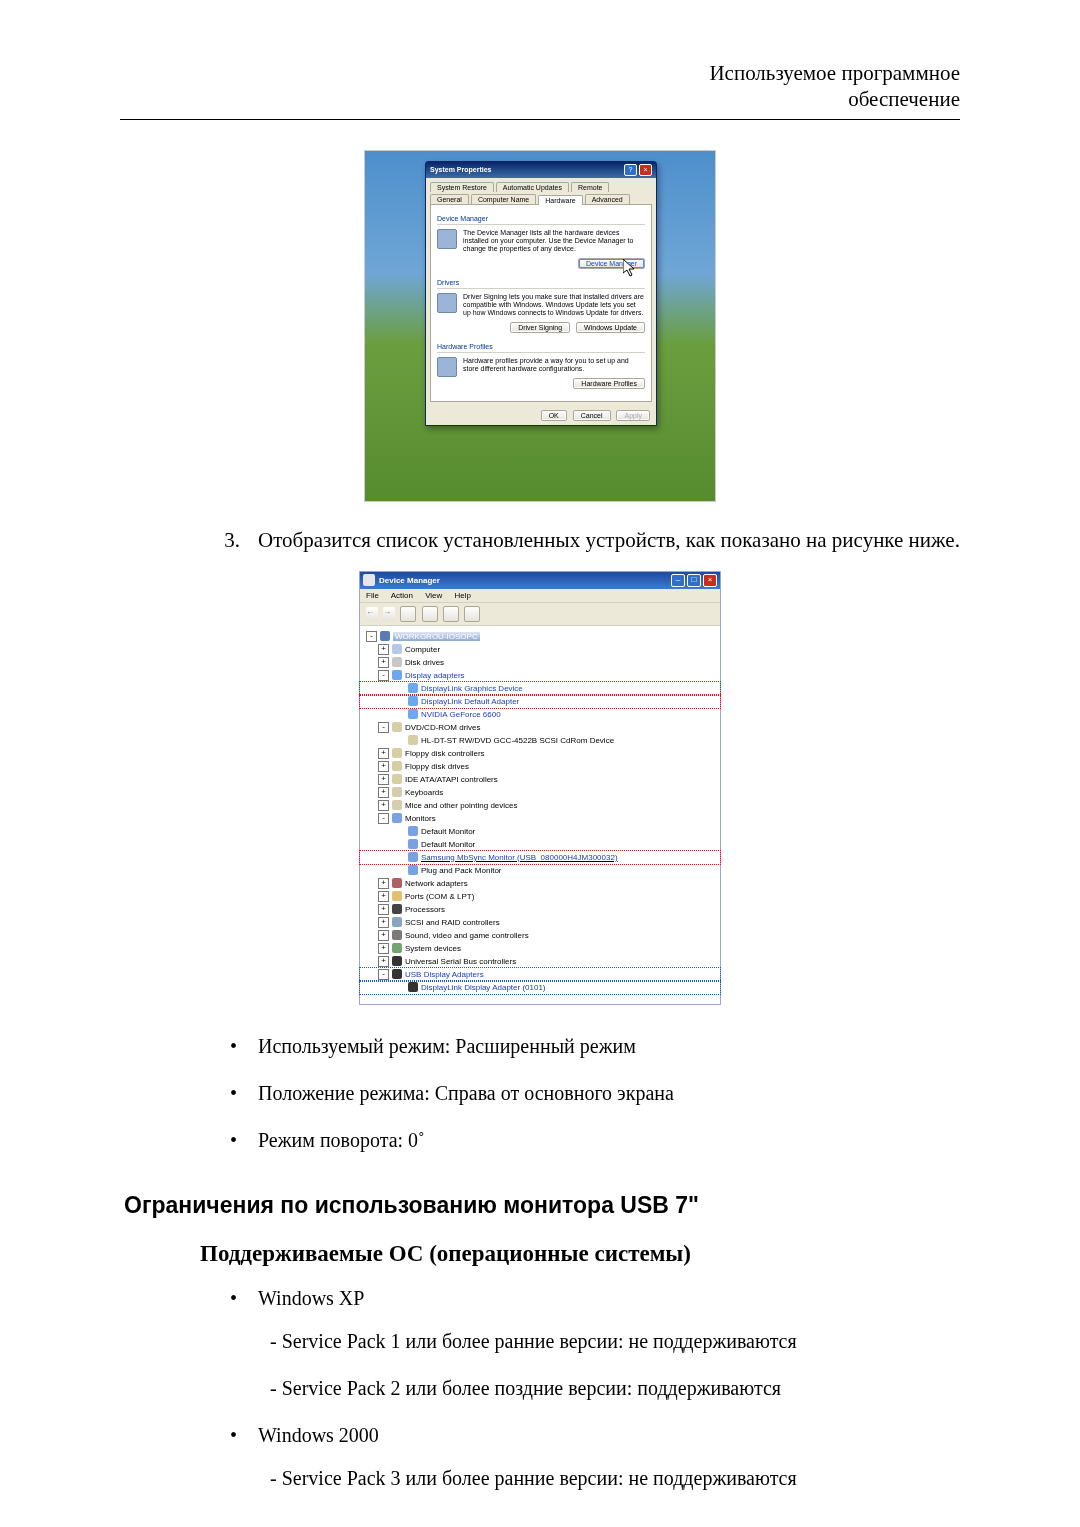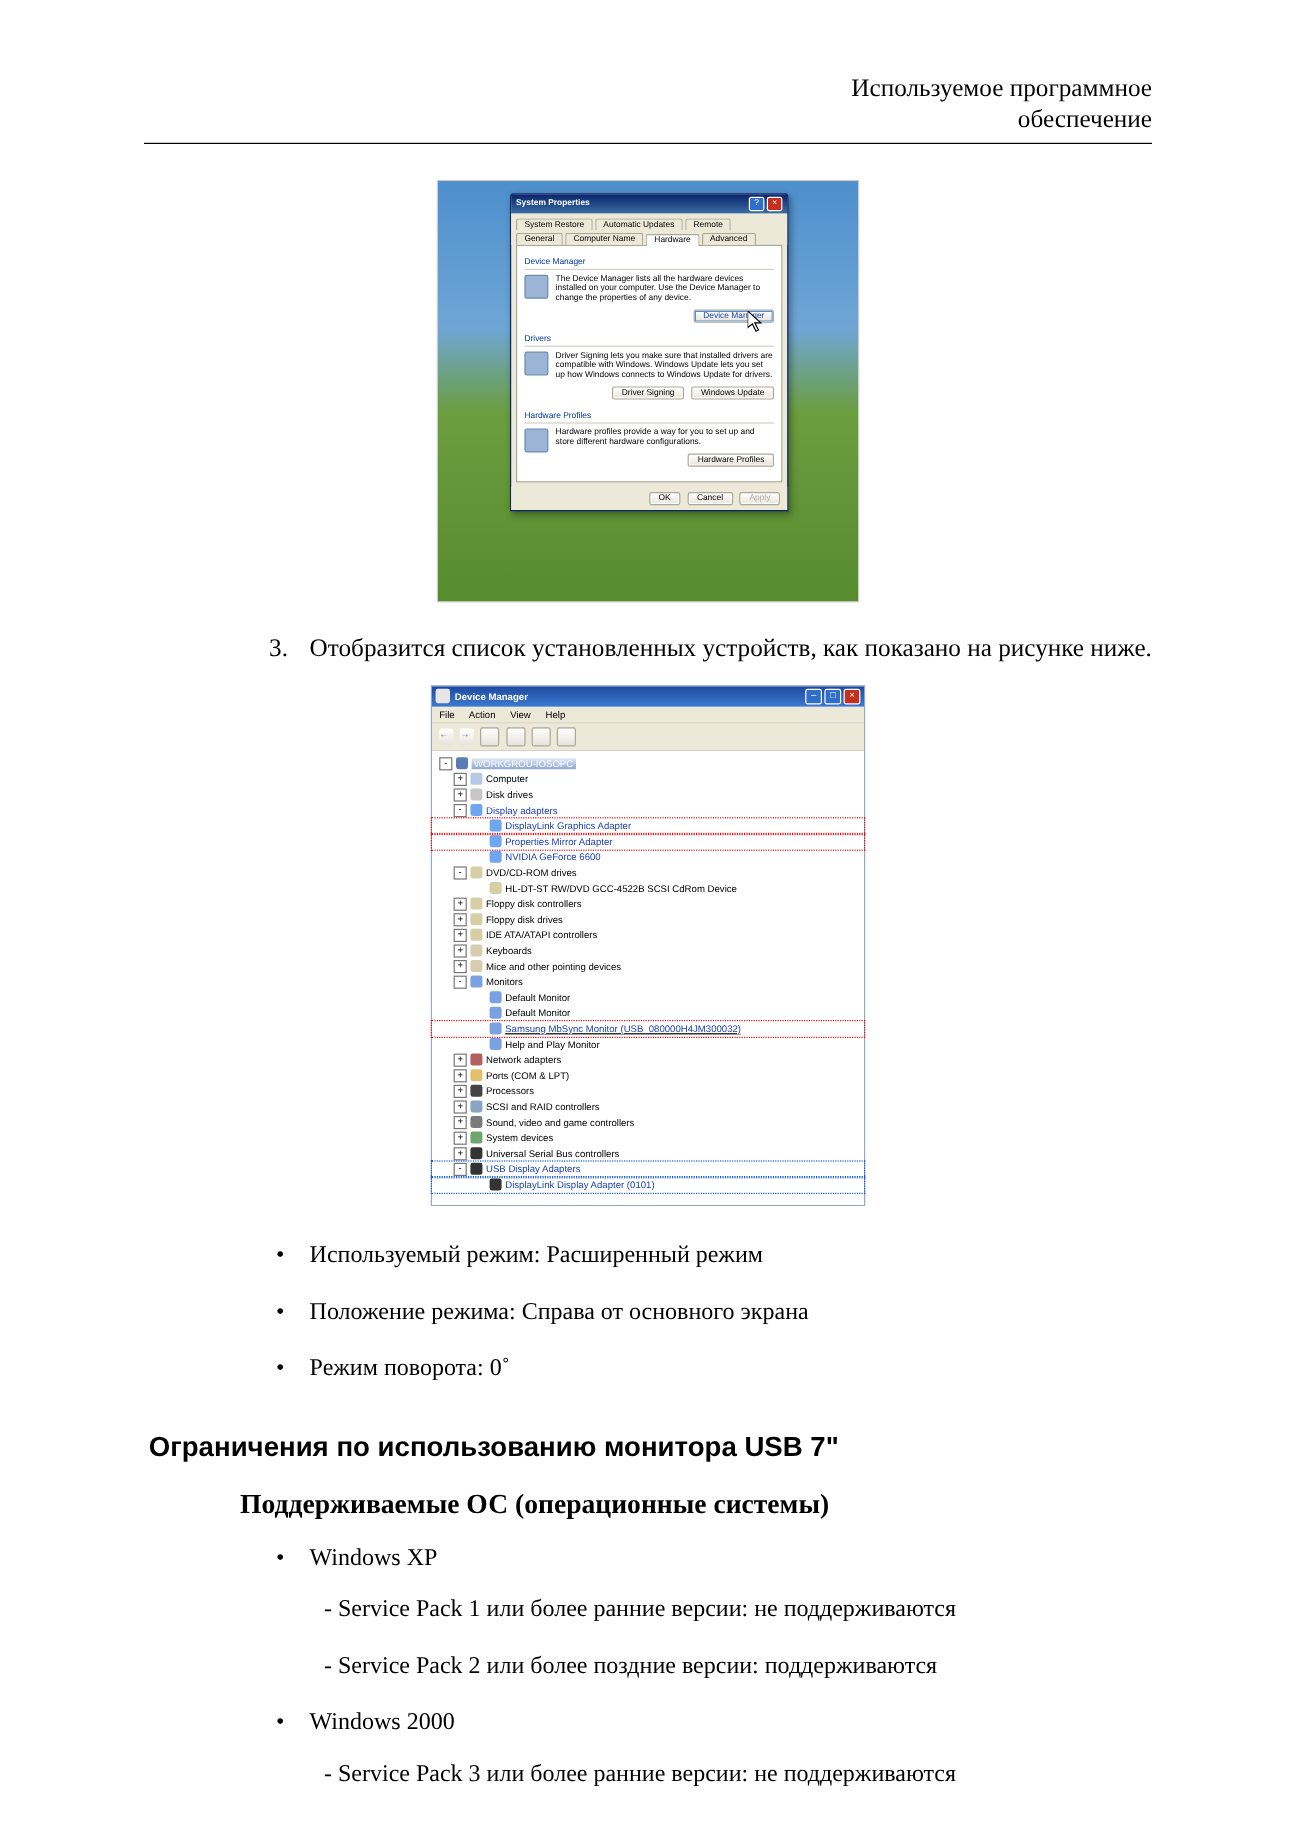--- a/index.html
+++ b/index.html
@@ -166,35 +166,35 @@
       <span class="tb"></span>
       <span class="tb"></span>
       <span class="tb"></span>
       <span class="tb"></span>
     </div>
     <div class="dm-tree" id="dm-tree">
         <div class="node" style="padding-left: 6px;"><span class="pm">-</span><span class="ico" style="background:#5b7bb5"></span><span class="c-root">WORKGROU-IOSOPC</span></div>
         <div class="node " style="padding-left: 18px;"><span class="pm">+</span><span class="ico c-comp"></span><span class="">Computer</span></div>
         <div class="node " style="padding-left: 18px;"><span class="pm">+</span><span class="ico c-disk"></span><span class="">Disk drives</span></div>
         <div class="node " style="padding-left: 18px;"><span class="pm">-</span><span class="ico c-disp"></span><span class="blue">Display adapters</span></div>
-        <div class="node hl-red" style="padding-left: 34px;"><span style="display:inline-block;width:14px"></span><span class="ico c-disp"></span><span class="blue">DisplayLink Graphics Adapter</span></div>
-        <div class="node hl-red" style="padding-left: 34px;"><span style="display:inline-block;width:14px"></span><span class="ico c-disp"></span><span class="blue">Properties Mirror Adapter</span></div>
+        <div class="node hl-red" style="padding-left: 34px;"><span style="display:inline-block;width:14px"></span><span class="ico c-disp"></span><span class="blue">DisplayLink Graphics Device</span></div>
+        <div class="node hl-red" style="padding-left: 34px;"><span style="display:inline-block;width:14px"></span><span class="ico c-disp"></span><span class="blue">DisplayLink Default Adapter</span></div>
         <div class="node " style="padding-left: 34px;"><span style="display:inline-block;width:14px"></span><span class="ico c-disp"></span><span class="blue">NVIDIA GeForce 6600</span></div>
         <div class="node " style="padding-left: 18px;"><span class="pm">-</span><span class="ico c-cd"></span><span class="">DVD/CD-ROM drives</span></div>
         <div class="node " style="padding-left: 34px;"><span style="display:inline-block;width:14px"></span><span class="ico c-cd"></span><span class="">HL-DT-ST RW/DVD GCC-4522B SCSI CdRom Device</span></div>
         <div class="node " style="padding-left: 18px;"><span class="pm">+</span><span class="ico c-cd"></span><span class="">Floppy disk controllers</span></div>
         <div class="node " style="padding-left: 18px;"><span class="pm">+</span><span class="ico c-cd"></span><span class="">Floppy disk drives</span></div>
         <div class="node " style="padding-left: 18px;"><span class="pm">+</span><span class="ico c-cd"></span><span class="">IDE ATA/ATAPI controllers</span></div>
         <div class="node " style="padding-left: 18px;"><span class="pm">+</span><span class="ico c-kb"></span><span class="">Keyboards</span></div>
         <div class="node " style="padding-left: 18px;"><span class="pm">+</span><span class="ico c-kb"></span><span class="">Mice and other pointing devices</span></div>
         <div class="node " style="padding-left: 18px;"><span class="pm">-</span><span class="ico c-mon"></span><span class="">Monitors</span></div>
         <div class="node " style="padding-left: 34px;"><span style="display:inline-block;width:14px"></span><span class="ico c-mon"></span><span class="">Default Monitor</span></div>
         <div class="node " style="padding-left: 34px;"><span style="display:inline-block;width:14px"></span><span class="ico c-mon"></span><span class="">Default Monitor</span></div>
         <div class="node hl-red" style="padding-left: 34px; text-decoration: underline;"><span style="display:inline-block;width:14px"></span><span class="ico c-mon"></span><span class="blue">Samsung MbSync Monitor (USB_080000H4JM300032)</span></div>
-        <div class="node " style="padding-left: 34px;"><span style="display:inline-block;width:14px"></span><span class="ico c-mon"></span><span class="">Help and Play Monitor</span></div>
+        <div class="node " style="padding-left: 34px;"><span style="display:inline-block;width:14px"></span><span class="ico c-mon"></span><span class="">Plug and Pack Monitor</span></div>
         <div class="node " style="padding-left: 18px;"><span class="pm">+</span><span class="ico c-net"></span><span class="">Network adapters</span></div>
         <div class="node " style="padding-left: 18px;"><span class="pm">+</span><span class="ico c-port"></span><span class="">Ports (COM &amp; LPT)</span></div>
         <div class="node " style="padding-left: 18px;"><span class="pm">+</span><span class="ico c-cpu"></span><span class="">Processors</span></div>
         <div class="node " style="padding-left: 18px;"><span class="pm">+</span><span class="ico c-scsi"></span><span class="">SCSI and RAID controllers</span></div>
         <div class="node " style="padding-left: 18px;"><span class="pm">+</span><span class="ico c-snd"></span><span class="">Sound, video and game controllers</span></div>
         <div class="node " style="padding-left: 18px;"><span class="pm">+</span><span class="ico c-sys"></span><span class="">System devices</span></div>
         <div class="node " style="padding-left: 18px;"><span class="pm">+</span><span class="ico c-usb"></span><span class="">Universal Serial Bus controllers</span></div>
         <div class="node hl-blue" style="padding-left: 18px;"><span class="pm">-</span><span class="ico c-usb"></span><span class="blue">USB Display Adapters</span></div>
         <div class="node hl-blue" style="padding-left: 34px;"><span style="display:inline-block;width:14px"></span><span class="ico c-usb"></span><span class="blue">DisplayLink Display Adapter (0101)</span></div>
       </div>

